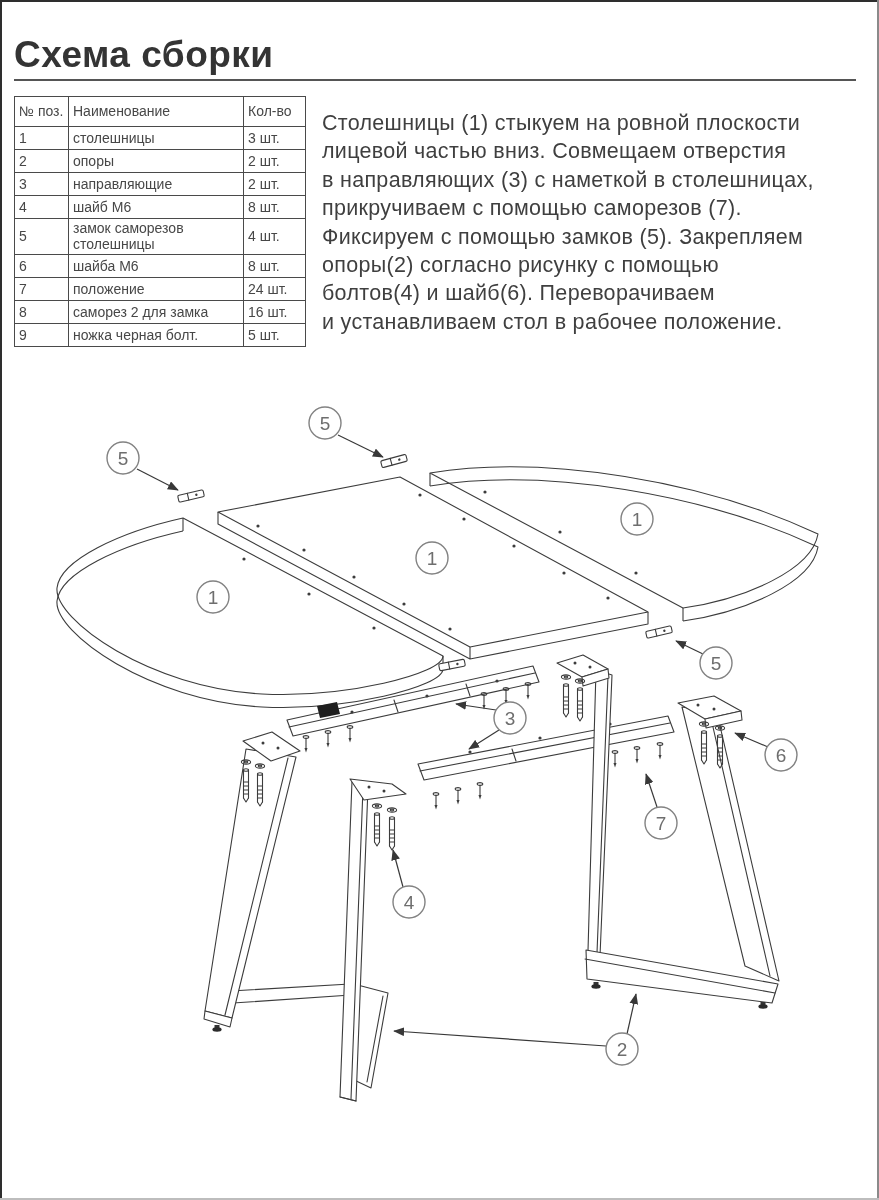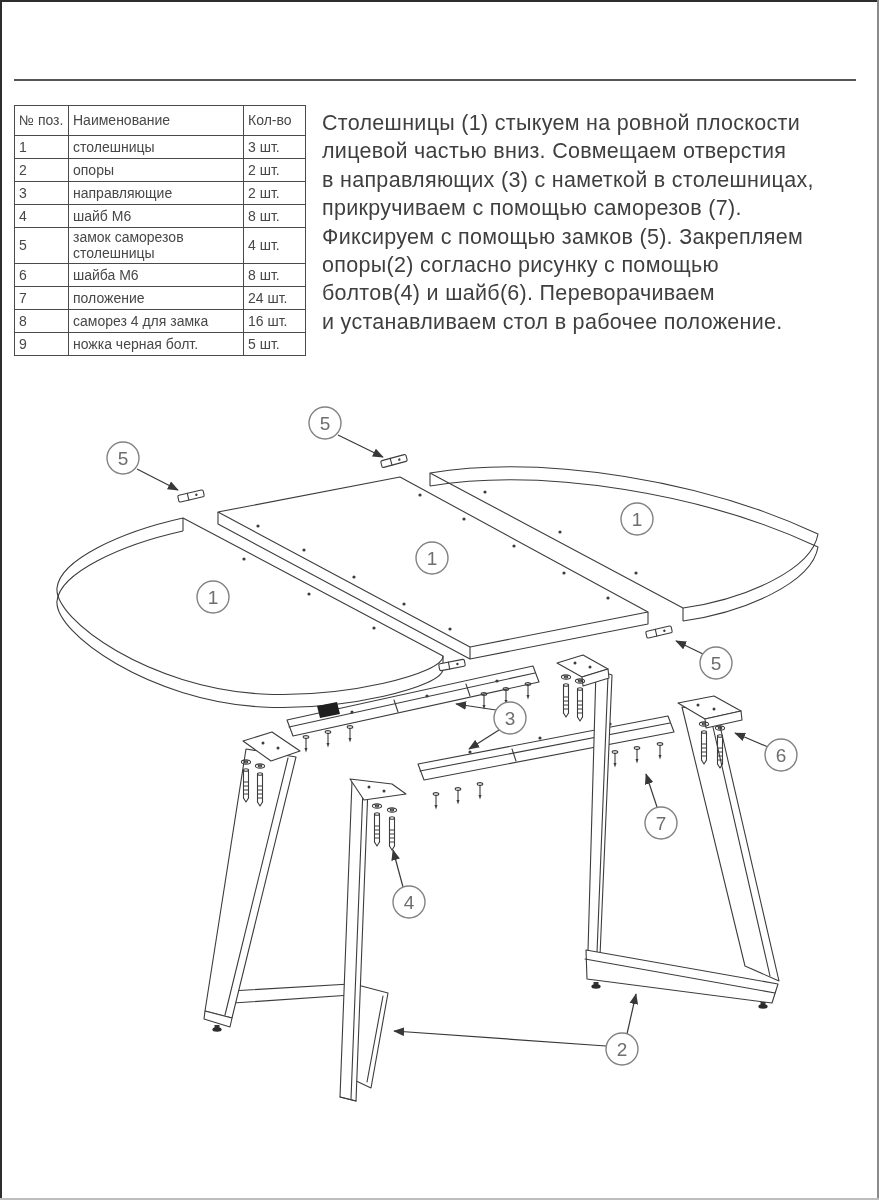--- a/index.html
+++ b/index.html
@@ -11,21 +11,21 @@
   .b-top{position:absolute;left:0;top:0;width:879px;height:2px;background:#2e2e2e;}
   .b-left{position:absolute;left:0;top:0;width:2px;height:1200px;background:#2e2e2e;}
   .b-right{position:absolute;right:0;top:0;width:2px;height:1200px;background:#8a8a8a;}
   .b-bottom{position:absolute;left:0;bottom:0;width:879px;height:2px;background:#bdbdbd;}
   .title{
     position:absolute;left:14px;top:34px;margin:0;
     font-size:37px;font-weight:700;color:#343434;letter-spacing:.5px;
   }
   .rule{position:absolute;left:14px;top:79px;width:842px;height:2px;background:#555;}
   table.parts{
-    position:absolute;left:14px;top:105px;width:291px;
+    position:absolute;left:14px;top:96px;width:291px;
     border-collapse:collapse;table-layout:fixed;
     color:#474747;font-size:14px;
   }
   table.parts th, table.parts td{
     border:1px solid #4a4a4a;padding:1px 4px 2px;font-weight:400;
     text-align:left;vertical-align:middle;line-height:16px;
   }
   table.parts th{height:26px;}
   table.parts td{height:19px;}
   .instr{
@@ -45,20 +45,21 @@
 </head>
 <body>
 
 <div class="page">
 
   <div class="b-top"></div>
   <div class="b-left"></div>
   <div class="b-right"></div>
   <div class="b-bottom"></div>
 
+  <h1 class="title">Схема сборки</h1>
   <div class="rule"></div>
 
   <table class="parts">
     <colgroup>
         <col style="width:54px">
         <col style="width:175px">
         <col style="width:62px">
       </colgroup>
     <thead>
       <tr>
@@ -98,21 +99,21 @@
           <td>шайба М6</td>
           <td>8 шт.</td>
         </tr>
       <tr>
           <td>7</td>
           <td>положение</td>
           <td>24 шт.</td>
         </tr>
       <tr>
           <td>8</td>
-          <td>саморез 4 для замка</td>
+          <td>саморез 2 для замка</td>
           <td>16 шт.</td>
         </tr>
       <tr>
           <td>9</td>
           <td>ножка черная болт.</td>
           <td>5 шт.</td>
         </tr>
     </tbody>
   </table>
 

